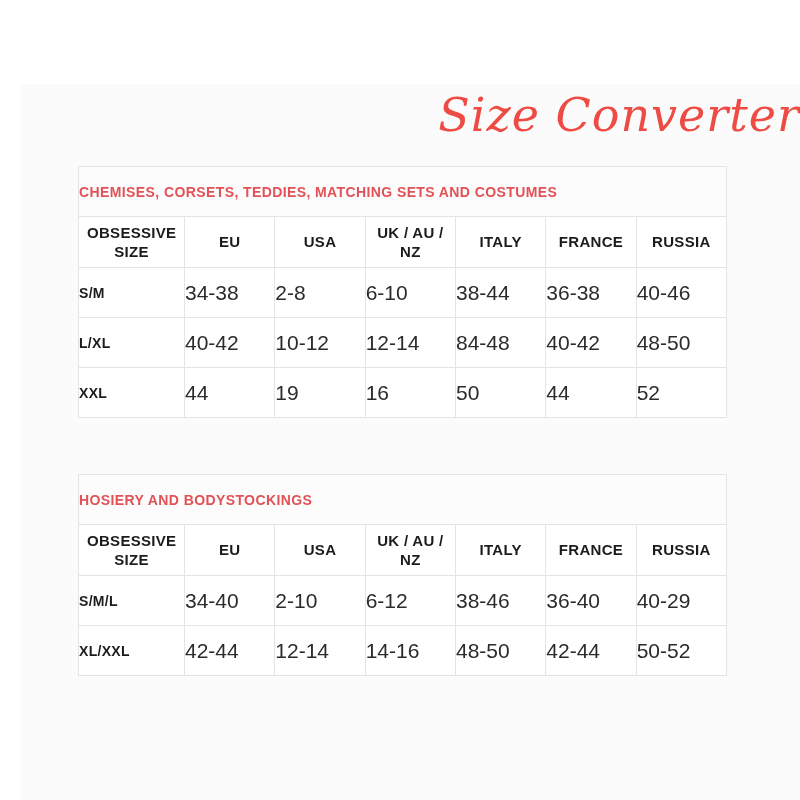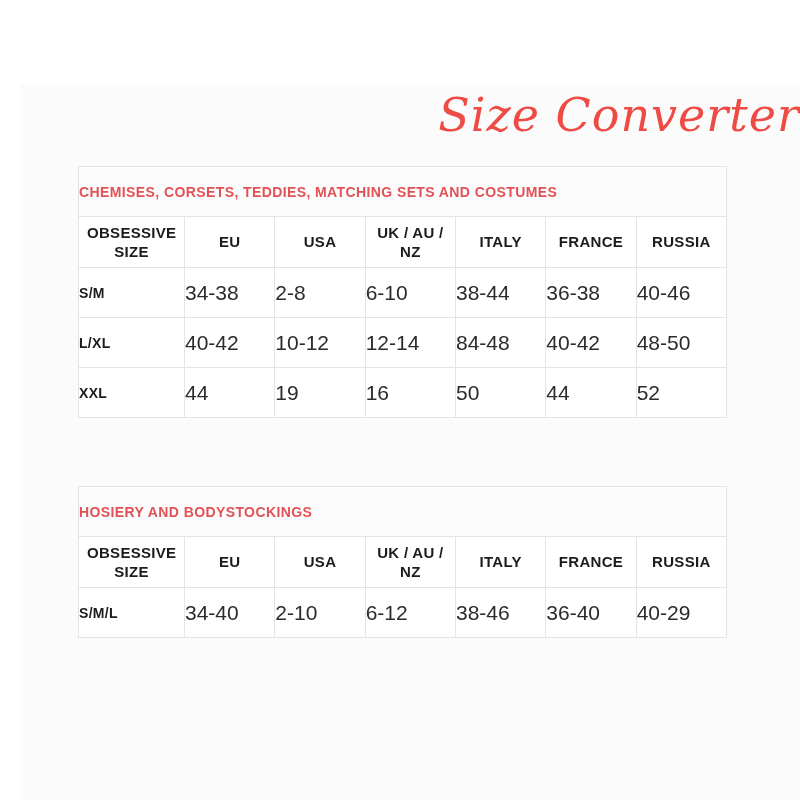--- a/index.html
+++ b/index.html
@@ -35,21 +35,21 @@
   }
   table.size-table {
     position: absolute;
     left: 58px;
     width: 648px;
     border-collapse: collapse;
     table-layout: fixed;
     background: #ffffff;
   }
   table.size-table.table-0 { top: 82px; }
-  table.size-table.table-1 { top: 402px; }
+  table.size-table.table-1 { top: 390px; }
   .size-table td, .size-table th {
     border: 1px solid #e4e4e4;
     vertical-align: middle;
   }
   .caption-cell {
     height: 50px;
     color: #e25156;
     font-size: 14px;
     font-weight: bold;
     letter-spacing: 0.4px;
@@ -160,16 +160,25 @@
           </tr>
           <tr>
             <td class="size-cell">S/M/L</td>
             <td class="value-cell">34-40</td>
             <td class="value-cell">2-10</td>
             <td class="value-cell">6-12</td>
             <td class="value-cell">38-46</td>
             <td class="value-cell">36-40</td>
             <td class="value-cell">40-29</td>
           </tr>
+          <tr>
+            <td class="size-cell">XL/XXL</td>
+            <td class="value-cell">42-44</td>
+            <td class="value-cell">12-14</td>
+            <td class="value-cell">14-16</td>
+            <td class="value-cell">48-50</td>
+            <td class="value-cell">42-44</td>
+            <td class="value-cell">50-52</td>
+          </tr>
         </tbody>
       </table>
   </div>
 </div>
 
 </body></html>

